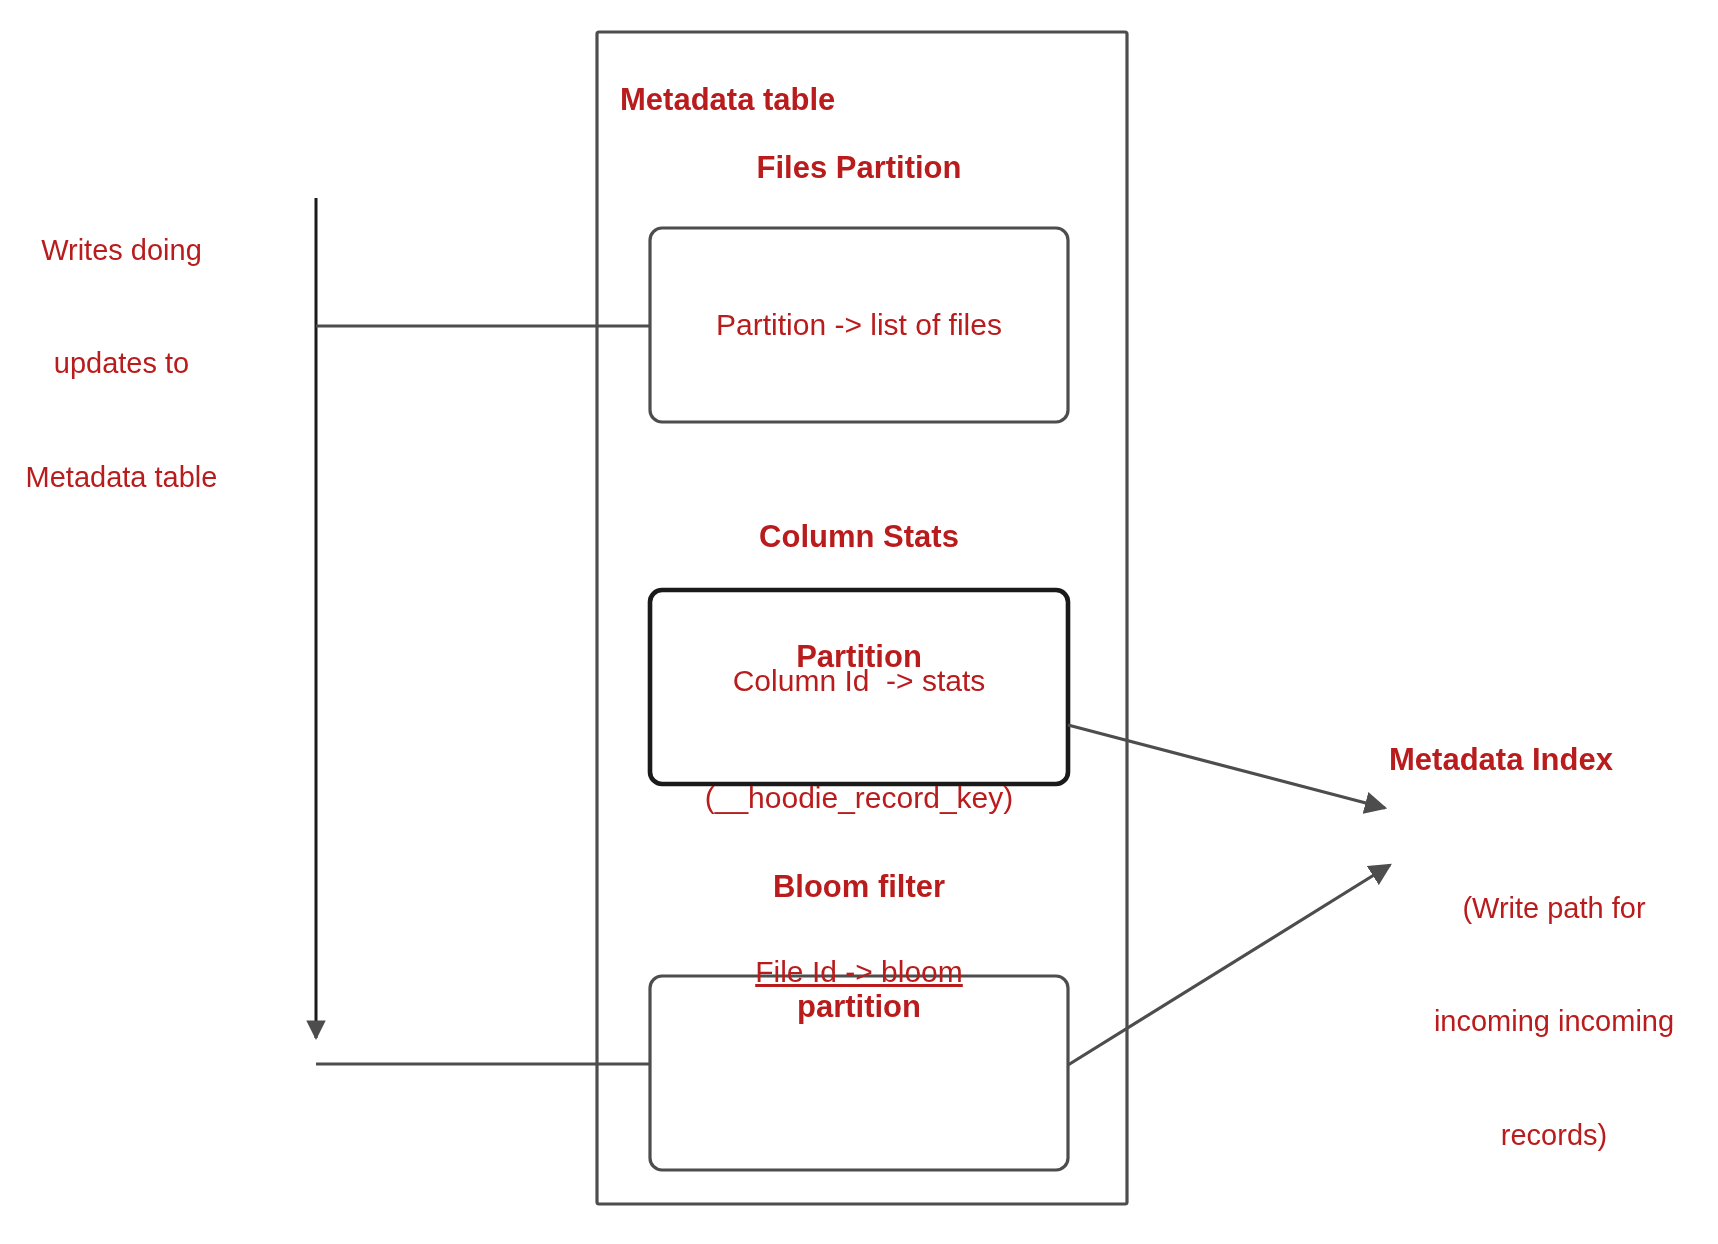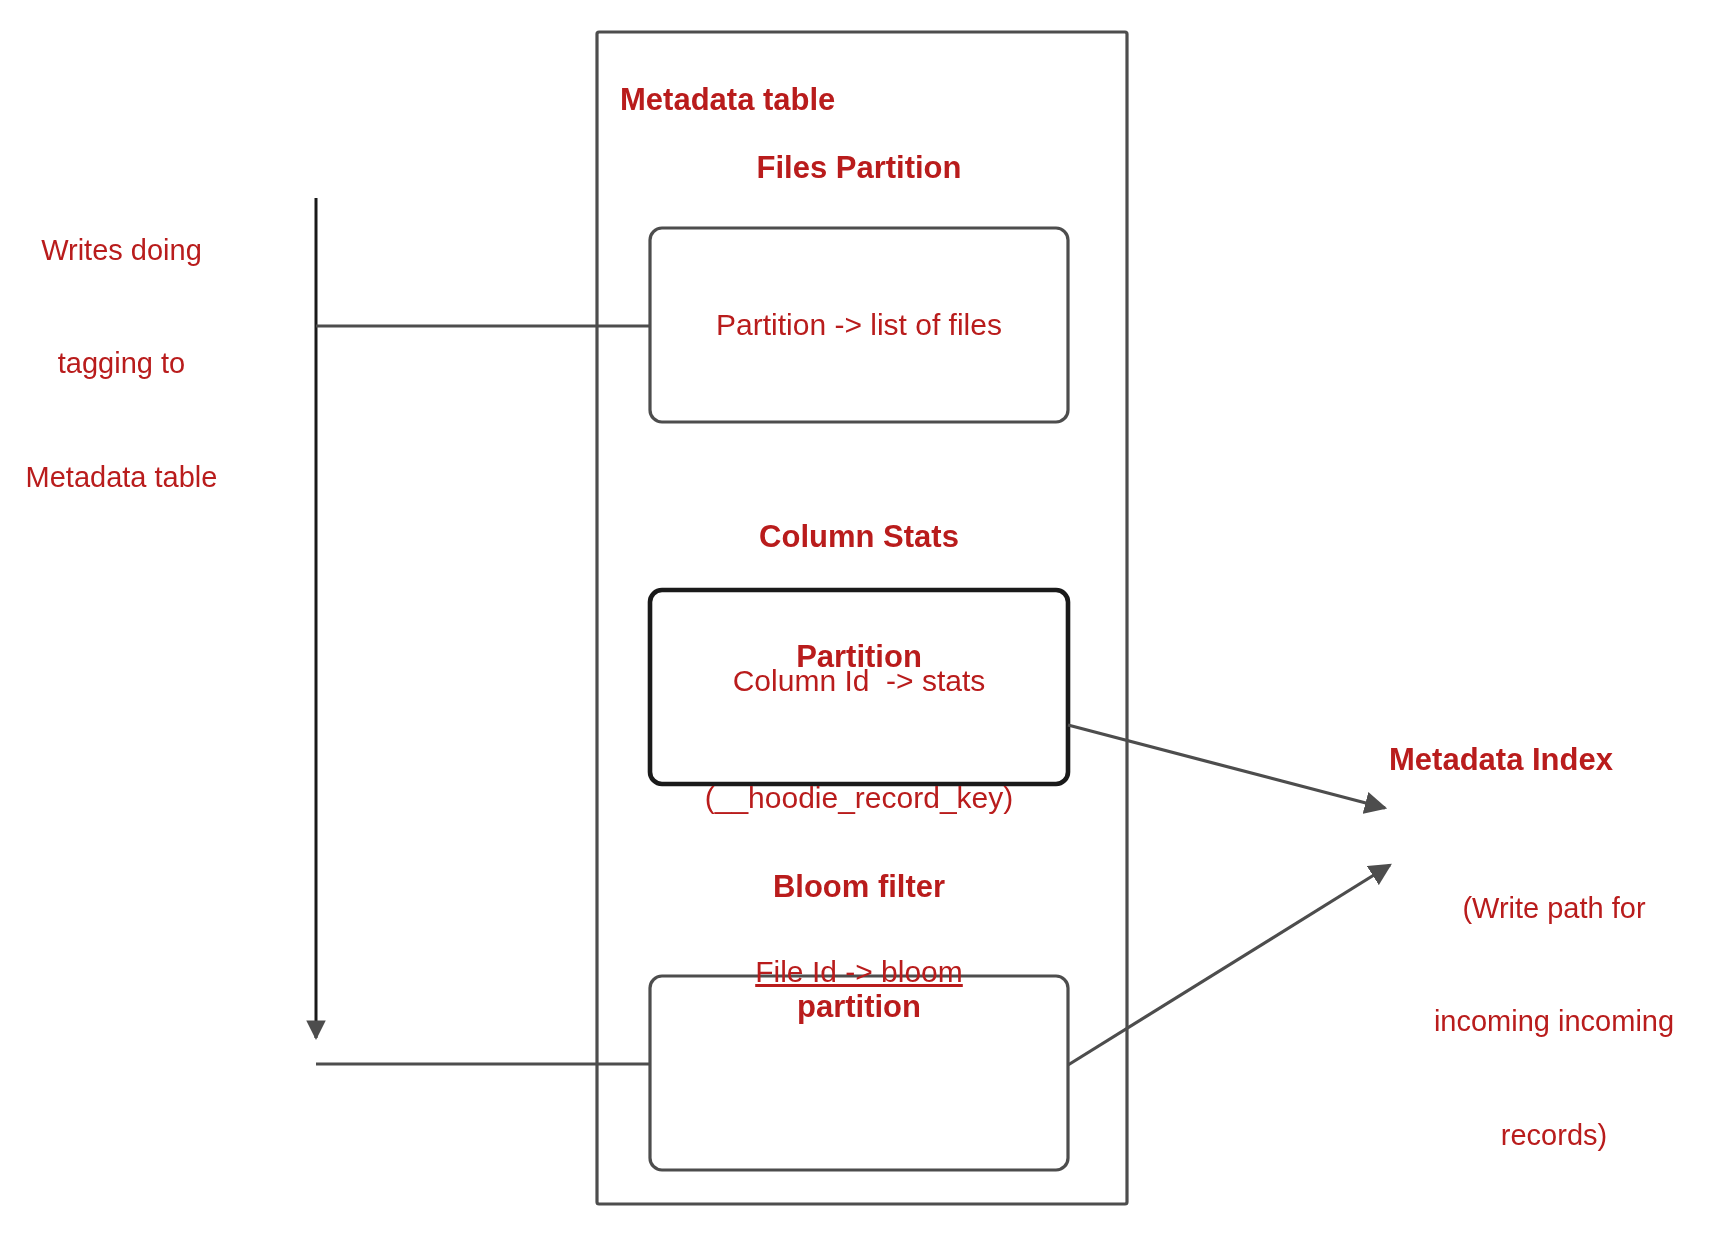--- a/index.html
+++ b/index.html
@@ -75,21 +75,21 @@
 
     <path d="M 316 1064 L 650 1064" fill="none" stroke="#4d4d4d" stroke-width="3"></path>
 
     <path d="M 1068 725 L 1385 808" fill="none" stroke="#4d4d4d" stroke-width="3.2" marker-end="url(#arrow-right)"></path>
 
     <path d="M 1068 1065 L 1390 865" fill="none" stroke="#4d4d4d" stroke-width="3.2" marker-end="url(#arrow-right)"></path>
   </svg>
 
   <div class="txt txt-center fs-29" style="left:0px; top:157px; width:243px;">
     <div>Writes doing</div>
-    <div>tagging to</div>
+    <div>updates to</div>
     <div>Metadata table</div>
   </div>
 
   <div class="txt txt-left bold fs-31" style="left:620px; top:80px; width:420px;">Metadata table</div>
 
   <div class="txt txt-center bold fs-31" style="left:650px; top:148px; width:418px;">Files Partition</div>
 
   <div class="txt txt-center fs-30" style="left:650px; top:257px; width:418px;margin-top:48px;">Partition -&gt; list of files</div>
 
   <div class="txt txt-center bold fs-31" style="left:650px; top:436px; width:418px;">

